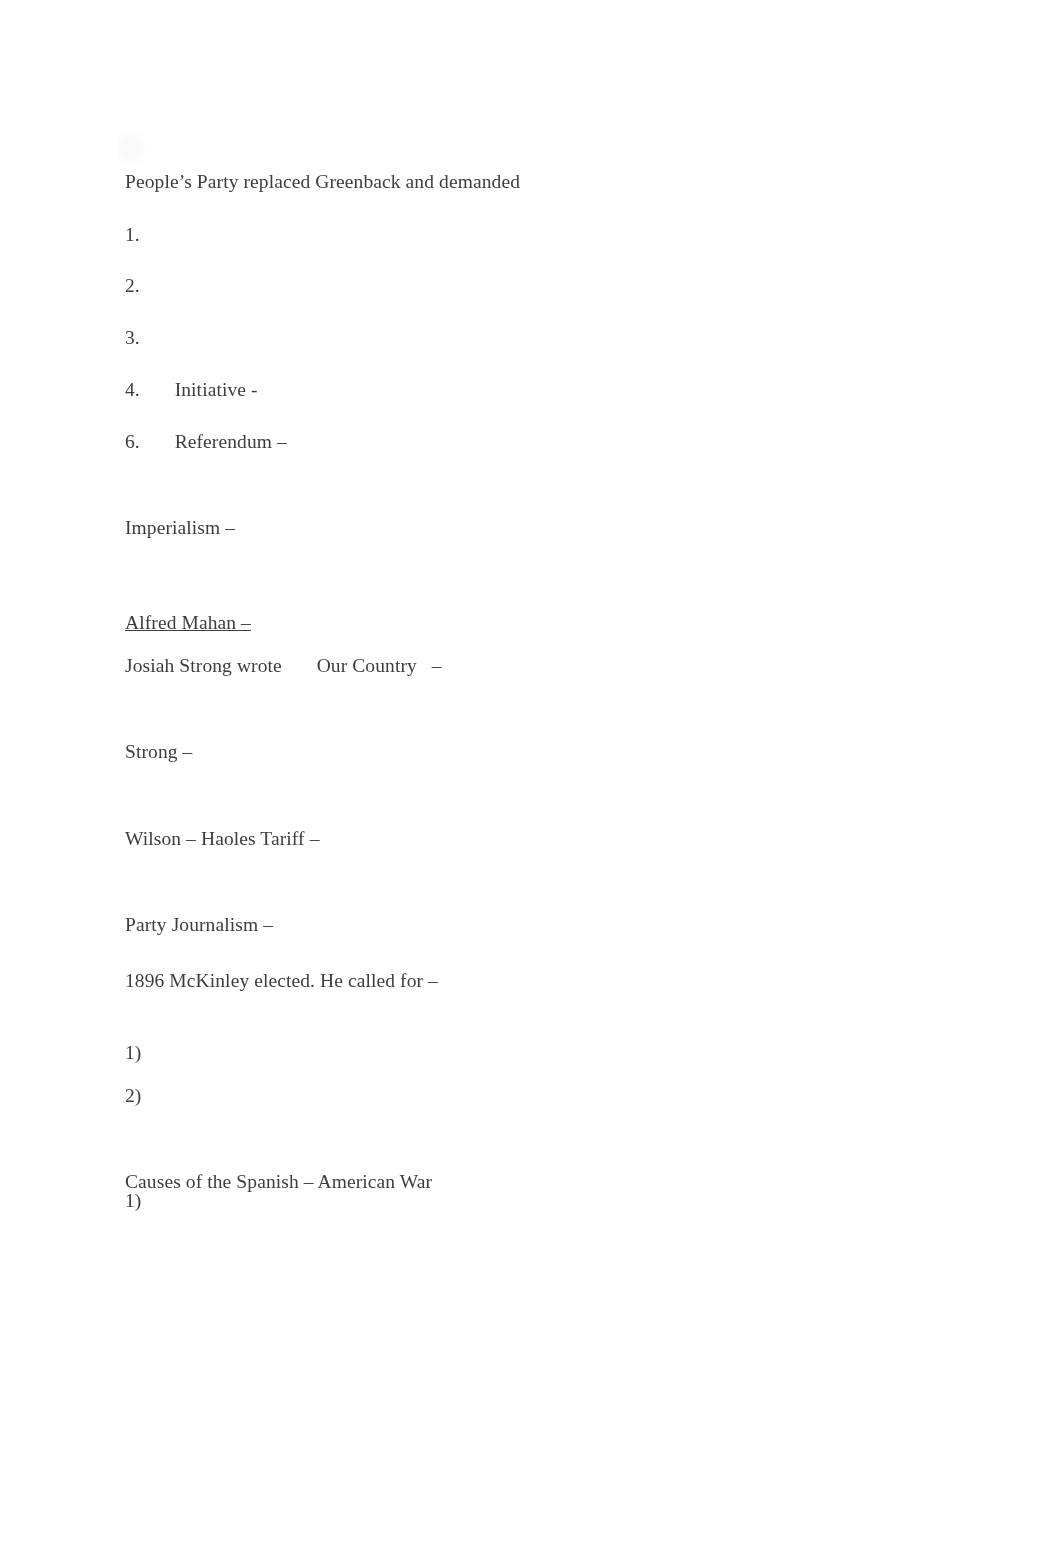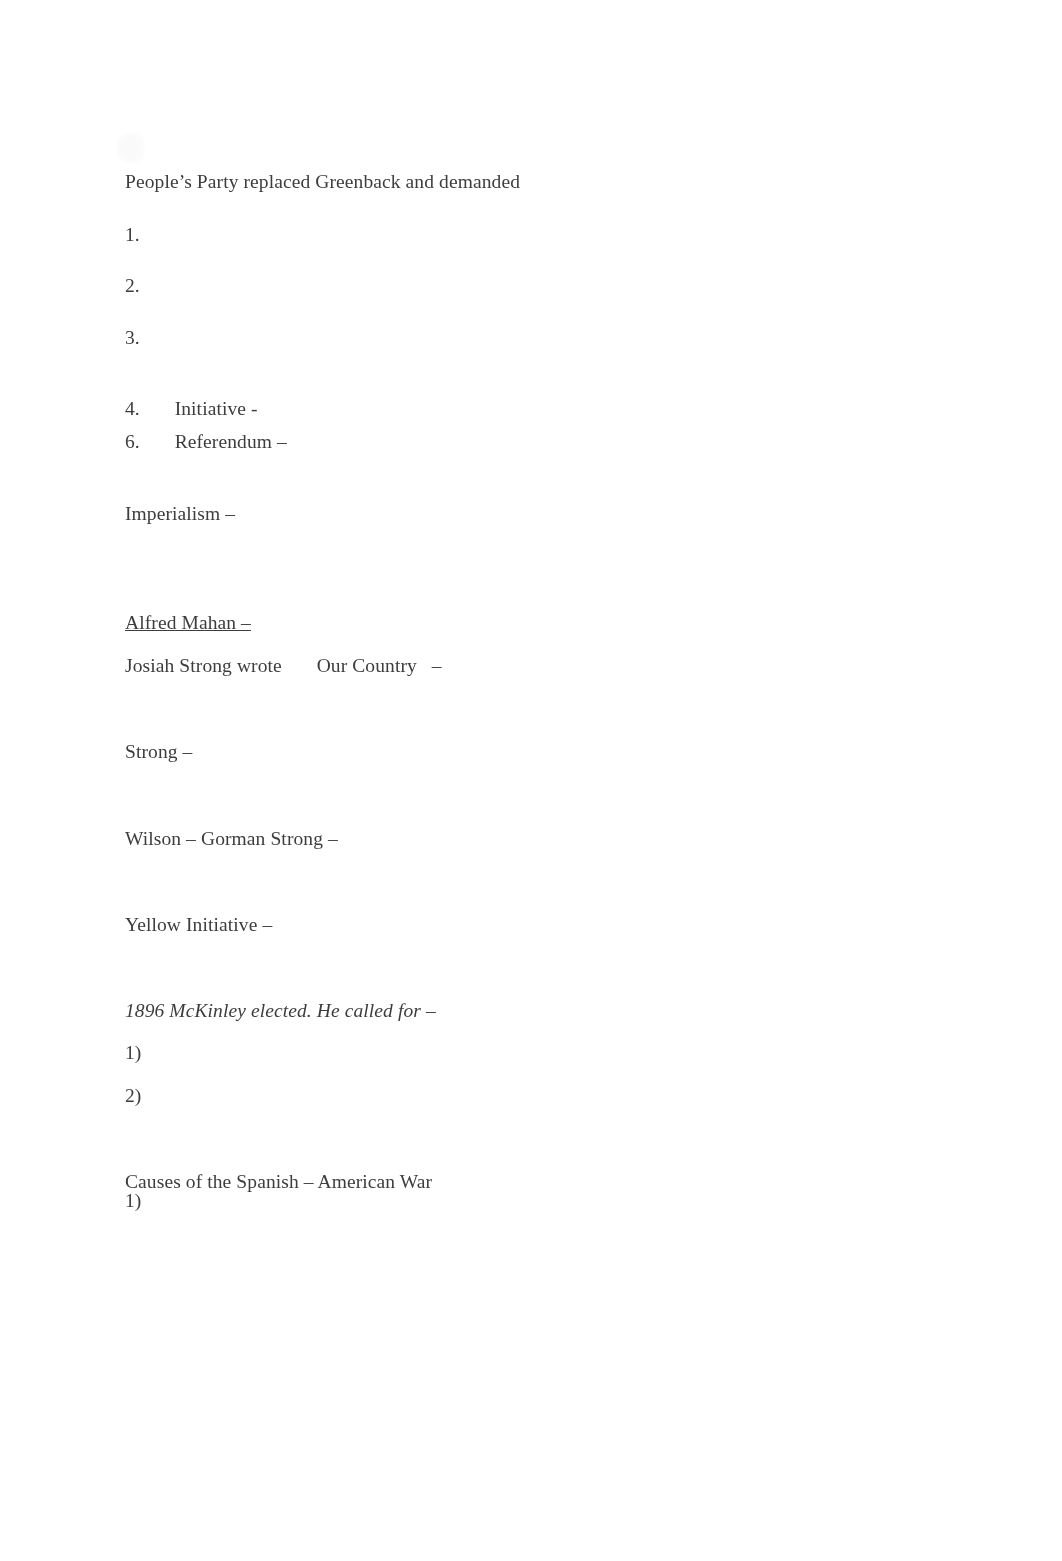--- a/index.html
+++ b/index.html
@@ -56,27 +56,27 @@
 </head>
 <body>
 
 <div id="page">
   <div class="artifact"></div>
   <div id="text-layer">
       <div class="line" style="top: 170px;">People’s Party replaced Greenback and demanded</div>
       <div class="line" style="top: 223px;">1.</div>
       <div class="line" style="top: 274px;">2.</div>
       <div class="line" style="top: 326px;">3.</div>
-      <div class="line" style="top: 397px;">4.&nbsp;&nbsp;&nbsp;&nbsp;&nbsp;&nbsp;&nbsp;Initiative -</div>
+      <div class="line" style="top: 378px;">4.&nbsp;&nbsp;&nbsp;&nbsp;&nbsp;&nbsp;&nbsp;Initiative -</div>
       <div class="line" style="top: 430px; text-align: center;">6.&nbsp;&nbsp;&nbsp;&nbsp;&nbsp;&nbsp;&nbsp;Referendum –</div>
-      <div class="line" style="top: 502px;">Imperialism –</div>
+      <div class="line" style="top: 516px;">Imperialism –</div>
       <div class="line" style="top: 611px; text-decoration: underline;">Alfred Mahan –</div>
       <div class="line" style="top: 654px; text-align: center;">Josiah Strong wrote&nbsp;&nbsp;&nbsp;&nbsp;&nbsp;&nbsp;&nbsp;Our Country   –</div>
       <div class="line" style="top: 740px;">Strong –</div>
-      <div class="line" style="top: 827px;">Wilson – Gorman Strong –</div>
-      <div class="line" style="top: 913px;">Yellow Initiative –</div>
-      <div class="line" style="top: 999px; font-style: italic;">1896 McKinley elected. He called for –</div>
+      <div class="line" style="top: 827px;">Wilson – Haoles Tariff –</div>
+      <div class="line" style="top: 913px;">Party Journalism –</div>
+      <div class="line" style="top: 969px;">1896 McKinley elected. He called for –</div>
       <div class="line" style="top: 1041px;">1)</div>
       <div class="line" style="top: 1084px;">2)</div>
       <div class="line" style="top: 1170px;">Causes of the Spanish – American War</div>
       <div class="line" style="top: 1189px;">1)</div>
     </div>
 </div>
 
 </body></html>

